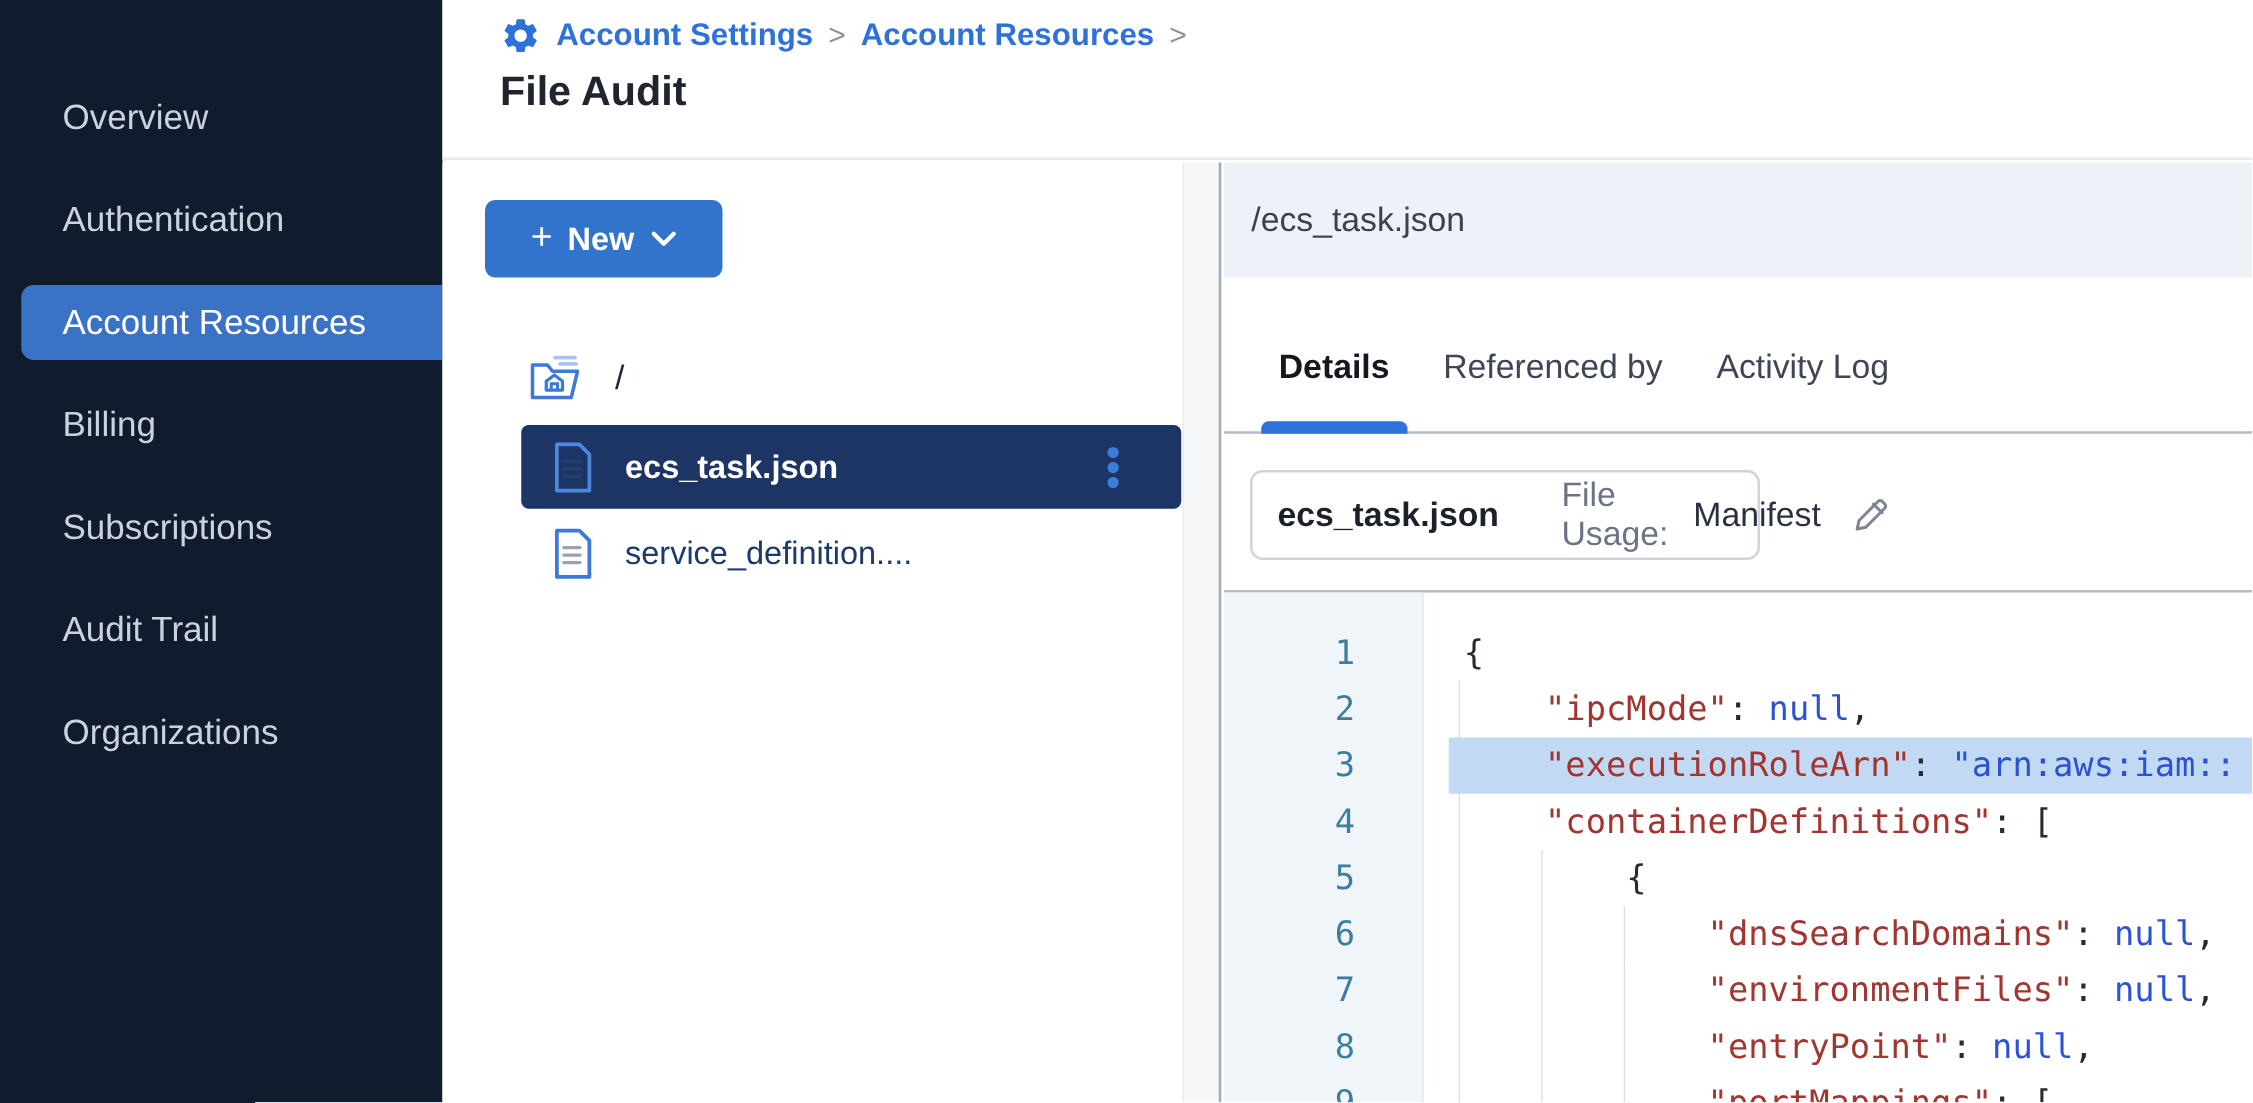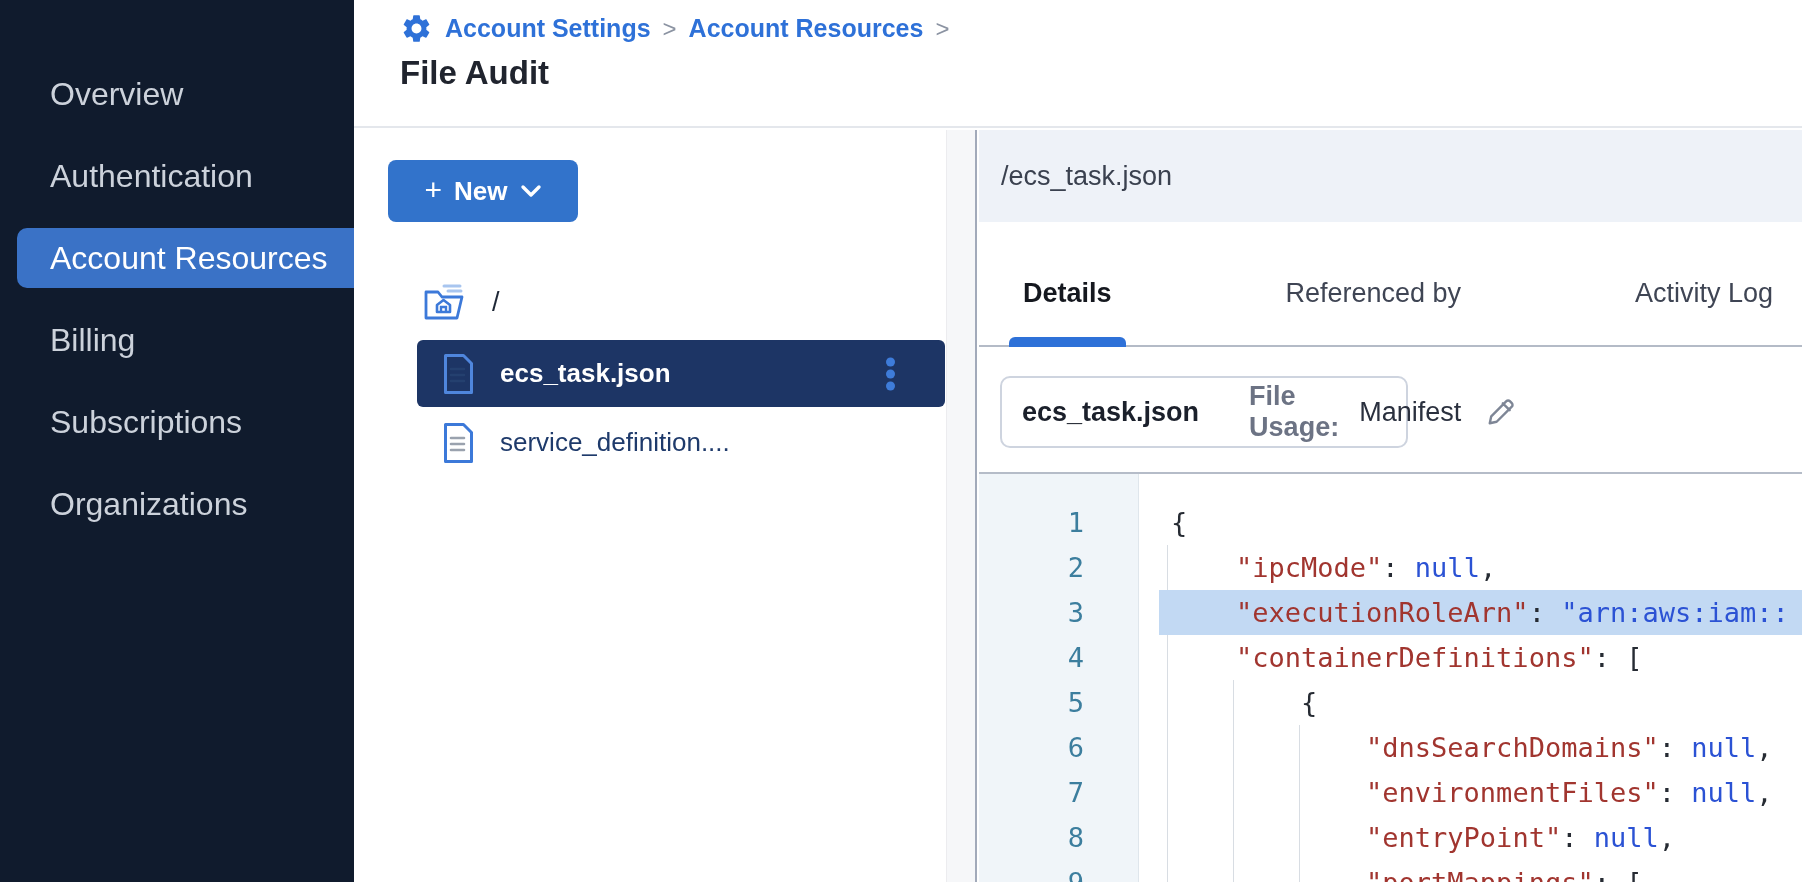--- a/index.html
+++ b/index.html
@@ -3,21 +3,21 @@
 <meta charset="utf-8">
 <style>
   * { margin:0; padding:0; box-sizing:border-box; }
   html,body { background:#fff; }
   body { font-family:"Liberation Sans", sans-serif; }
   .app { position:relative; width:1802px; height:882px; overflow:hidden; background:#fff; }
 
   
   .sidebar { position:absolute; left:0; top:0; width:354px; height:882px; background:#101b2d; padding-top:64px; }
   .nav-item { height:60px; display:flex; align-items:center; padding-left:50px; margin-bottom:22px;
-              color:#ccd2db; font-size:32px; cursor:pointer; }
+              color:#ccd2db; font-size:28px; cursor:pointer; }
   .nav-item.active { background:#3a72c6; color:#ffffff; font-weight:500; margin-left:17px; padding-left:33px;
                      border-radius:10px 0 0 10px; }
 
   
   .header { position:absolute; left:354px; top:0; width:1576px; height:128px; background:#fff;
             border-bottom:2px solid #e4e7ec; padding:12px 0 0 46px; }
   .breadcrumb { display:flex; align-items:center; gap:12px; font-size:25px; font-weight:600; color:#2e71d8; }
   .crumb-sep { color:#8b93a2; font-weight:500; font-size:24px; }
   .gear { width:33px; height:33px; }
   .page-title { margin-top:9px; font-size:33px; font-weight:700; color:#20242e; }
@@ -42,32 +42,32 @@
   .kebab i { width:9px; height:9px; border-radius:50%; background:#3e7cda; display:block; }
 
   
   .scroll-strip { position:absolute; left:946px; top:130px; width:31px; height:752px; background:#f6f7f9;
                   border-left:1px solid #ececef; border-right:2px solid #a2aaba; }
 
   
   .right { position:absolute; left:979px; top:130px; width:823px; height:752px; background:#fff; overflow:hidden; }
   .path-band { height:92px; background:#eef2f8; display:flex; align-items:center; padding-left:22px;
                font-size:27px; color:#3a414f; }
-  .tabs { height:125px; display:flex; align-items:flex-end; padding:0 0 36px 30px; border-bottom:2px solid #b4bbc7;justify-content:space-between; }
+  .tabs { height:125px; display:flex; align-items:flex-end; padding:0 0 36px 30px; border-bottom:2px solid #b4bbc7; }
   .tab { position:relative; padding:0 14px; margin-right:15px; font-size:27px; color:#3f4554; font-weight:500;
          cursor:pointer; }
   .tab.active { color:#15181f; font-weight:700; }
   .tab.active .tab-underline { position:absolute; left:0; right:0; bottom:-38px; height:10px; background:#2e71d8;
          border-radius:6px 6px 0 0; }
   .file-card { margin:29px 0 0 21px; width:408px; height:72px; border:2px solid #ced4df; border-radius:10px;
                display:flex; align-items:center; padding:0 20px; }
   .file-card .fc-name { font-size:27px; font-weight:700; color:#1b202b; }
   .fc-doc { margin-left:14px; }
   .fc-divider { width:2px; height:36px; background:#4a5160; margin:0 18px 0 18px; }
-  .fc-usage-label { font-size:27px; color:#6c7384;font-weight:bold; }
+  .fc-usage-label { font-size:27px; color:#6c7384; }
   .fc-usage-value { font-size:27px; color:#2a303e; margin-left:20px; }
   .fc-edit { margin-left:22px; cursor:pointer; display:flex; align-items:center; }
 
   
   .code { position:absolute; left:0; right:0; top:342px; bottom:-30px; border-top:2px solid #b5bcc8; overflow:hidden; }
   .gutter-bg { position:absolute; left:0; top:0; bottom:0; width:160px; background:#f0f5f9;
                border-right:1px solid #dfe6ec; }
   .code-rows { position:relative; padding-top:26px; }
   .code-row { display:flex; height:45px; font-family:"DejaVu Sans Mono", monospace; font-size:27px; line-height:45px; }
   .line-num { width:160px; padding-right:55px; text-align:right; color:#3c7e9e; flex:none; }
@@ -83,20 +83,21 @@
 <body>
 
 <div class="app">
 
   <nav class="sidebar" id="sidebar-nav">
       <div class="nav-item">Overview</div>
       <div class="nav-item">Authentication</div>
       <div class="nav-item active">Account Resources</div>
       <div class="nav-item">Billing</div>
       <div class="nav-item">Subscriptions</div>
+      <div class="nav-item">Audit Trail</div>
       <div class="nav-item">Organizations</div>
     </nav>
 
   <header class="header">
     <div class="breadcrumb">
       <svg class="gear" viewBox="0 0 24 24">
         <path fill="#2e71d8" d="M19.14,12.94c0.04-0.3,0.06-0.61,0.06-0.94c0-0.32-0.02-0.64-0.07-0.94l2.03-1.58c0.18-0.14,0.23-0.41,0.12-0.61l-1.92-3.32c-0.12-0.22-0.37-0.29-0.59-0.22l-2.39,0.96c-0.5-0.38-1.03-0.7-1.62-0.94L14.4,2.81c-0.04-0.24-0.24-0.41-0.48-0.41h-3.84c-0.24,0-0.43,0.17-0.47,0.41L9.25,5.35C8.66,5.59,8.12,5.92,7.63,6.29L5.24,5.33c-0.22-0.08-0.47,0-0.59,0.22L2.74,8.87C2.62,9.08,2.66,9.34,2.86,9.48l2.03,1.58C4.84,11.36,4.8,11.69,4.8,12s0.02,0.64,0.07,0.94l-2.03,1.58c-0.18,0.14-0.23,0.41-0.12,0.61l1.92,3.32c0.12,0.22,0.37,0.29,0.59,0.22l2.39-0.96c0.5,0.38,1.03,0.7,1.62,0.94l0.36,2.54c0.05,0.24,0.24,0.41,0.48,0.41h3.84c0.24,0,0.44-0.17,0.47-0.41l0.36-2.54c0.59-0.24,1.13-0.56,1.62-0.94l2.39,0.96c0.22,0.08,0.47,0,0.59-0.22l1.92-3.32c0.12-0.22,0.07-0.47-0.12-0.61L19.14,12.94z M12,15.6c-1.98,0-3.6-1.62-3.6-3.6s1.62-3.6,3.6-3.6s3.6,1.62,3.6,3.6S13.98,15.6,12,15.6z"></path>
       </svg>
       <a>Account Settings</a>
       <span class="crumb-sep">&gt;</span>

